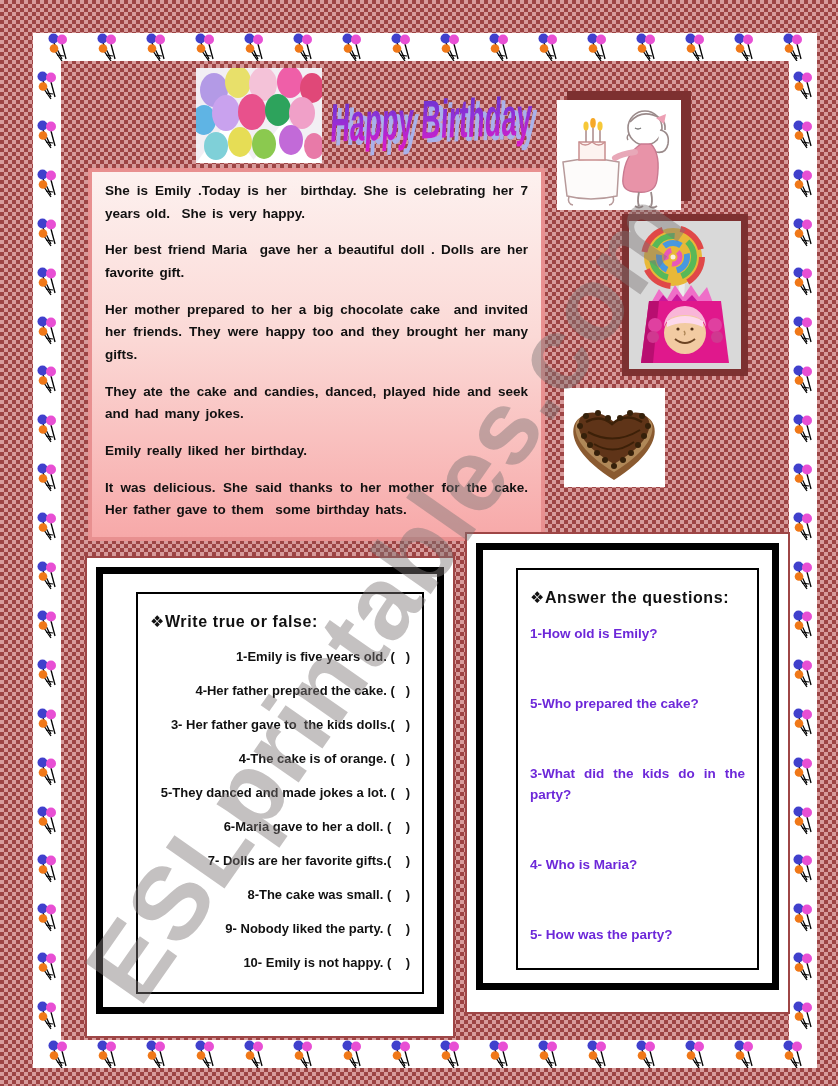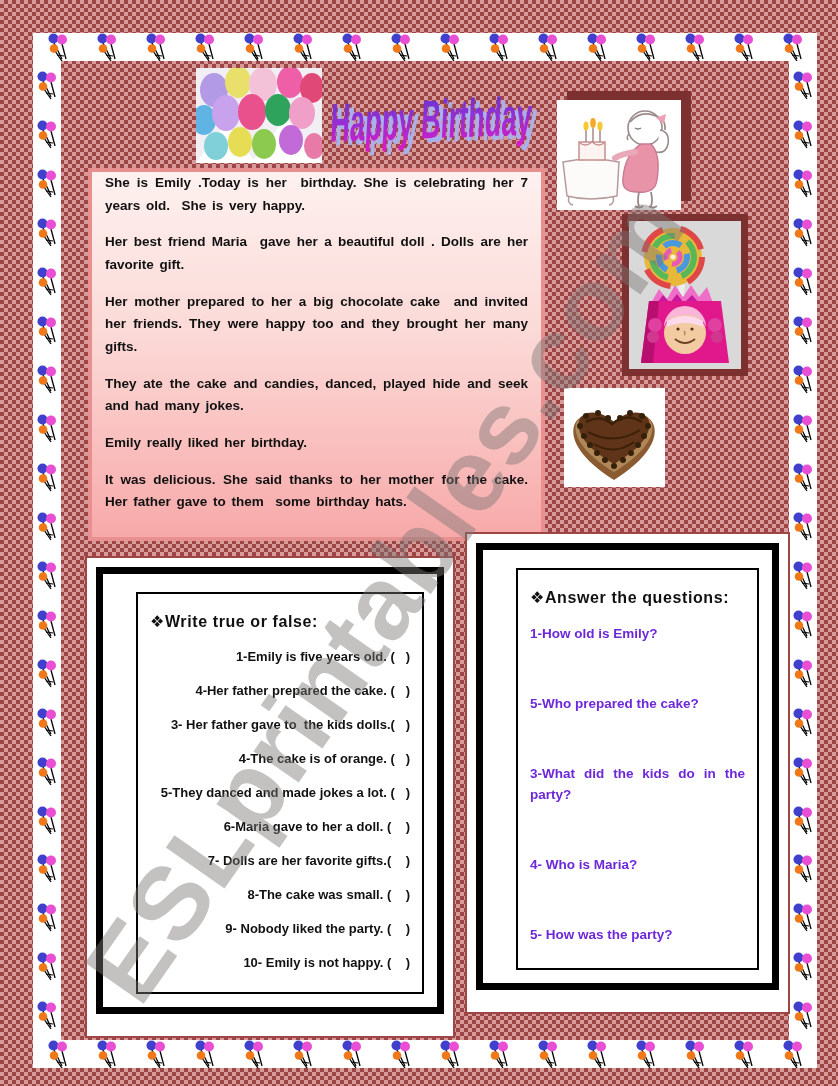--- a/index.html
+++ b/index.html
@@ -30,21 +30,21 @@
   
   .title-wrap{position:absolute;left:332px;top:92px;width:220px;height:86px;transform:rotate(-2deg) skewX(-5deg);transform-origin:left top;}
   .title-layer{position:absolute;left:0;top:0;white-space:nowrap;font-weight:bold;font-size:35px;letter-spacing:0px;transform:scale(0.78,1.55);transform-origin:left top;}
   .title-shadow{color:#a9b1ea;left:5px;top:4px;}
   .title-front{background:linear-gradient(#5b35cf,#9030d6 45%,#e018c8);-webkit-background-clip:text;background-clip:text;color:transparent;}
   
   .story-box{
     position:absolute;left:88px;top:168px;width:457px;height:373px;box-sizing:border-box;
     border:4px solid #e89090;
     background:linear-gradient(#fdf1ef 0%,#fbd9d6 45%,#f7a9a9 100%);
-    padding:0 13px;
+    padding:8px 13px;
   }
   .story-p{
     font-size:13.5px;font-weight:bold;color:#111;
     line-height:1.68;text-align:justify;white-space:pre-wrap;word-spacing:2px;
     margin:0 0 14px 0;
   }
   
   .panel{position:absolute;background:#fff;border:2px solid #9e4646;box-sizing:border-box;}
   .panel-left{left:85px;top:556px;width:370px;height:482px;}
   .panel-right{left:465px;top:532px;width:325px;height:482px;}

